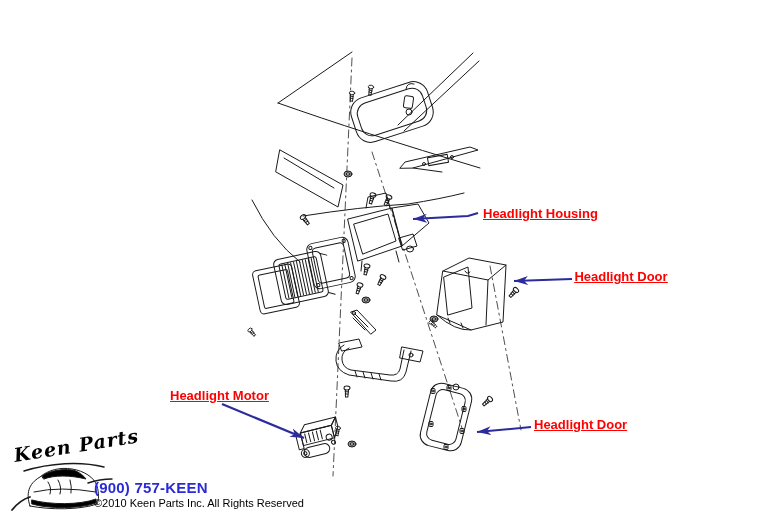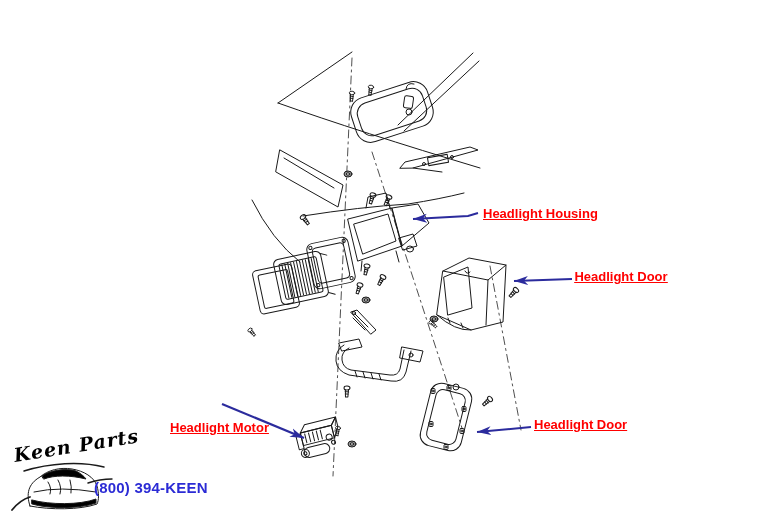--- a/index.html
+++ b/index.html
@@ -210,22 +210,23 @@
       <path d="M531,427 L477,432" marker-end="url(#ah)"></path>
     </g>
   </svg>
 
   <div class="part-label" style="left:483px;top:206px;">Headlight Housing</div>
 
   <div class="part-label" id="bezel-label" style="left:563px;top:268px;">
     <div class="ln">Headlight Door</div>
   </div>
 
-  <div class="part-label" style="left:170px;top:388px;margin-top:32px;">Headlight Motor</div>
+  <div class="part-label" style="left:170px;top:388px;">Headlight Motor</div>
 
   <div class="part-label" style="left:534px;top:417px;">Headlight Door</div>
 
   <div id="logo-script">Keen Parts</div>
 
-  <div id="phone">(800) 394-KEEN</div>
-
+  <div id="phone">(900) 757-KEEN</div>
+
+  <div id="copyright">©2010 Keen Parts Inc. All Rights Reserved</div>
 
 </div>
 
 </body></html>

